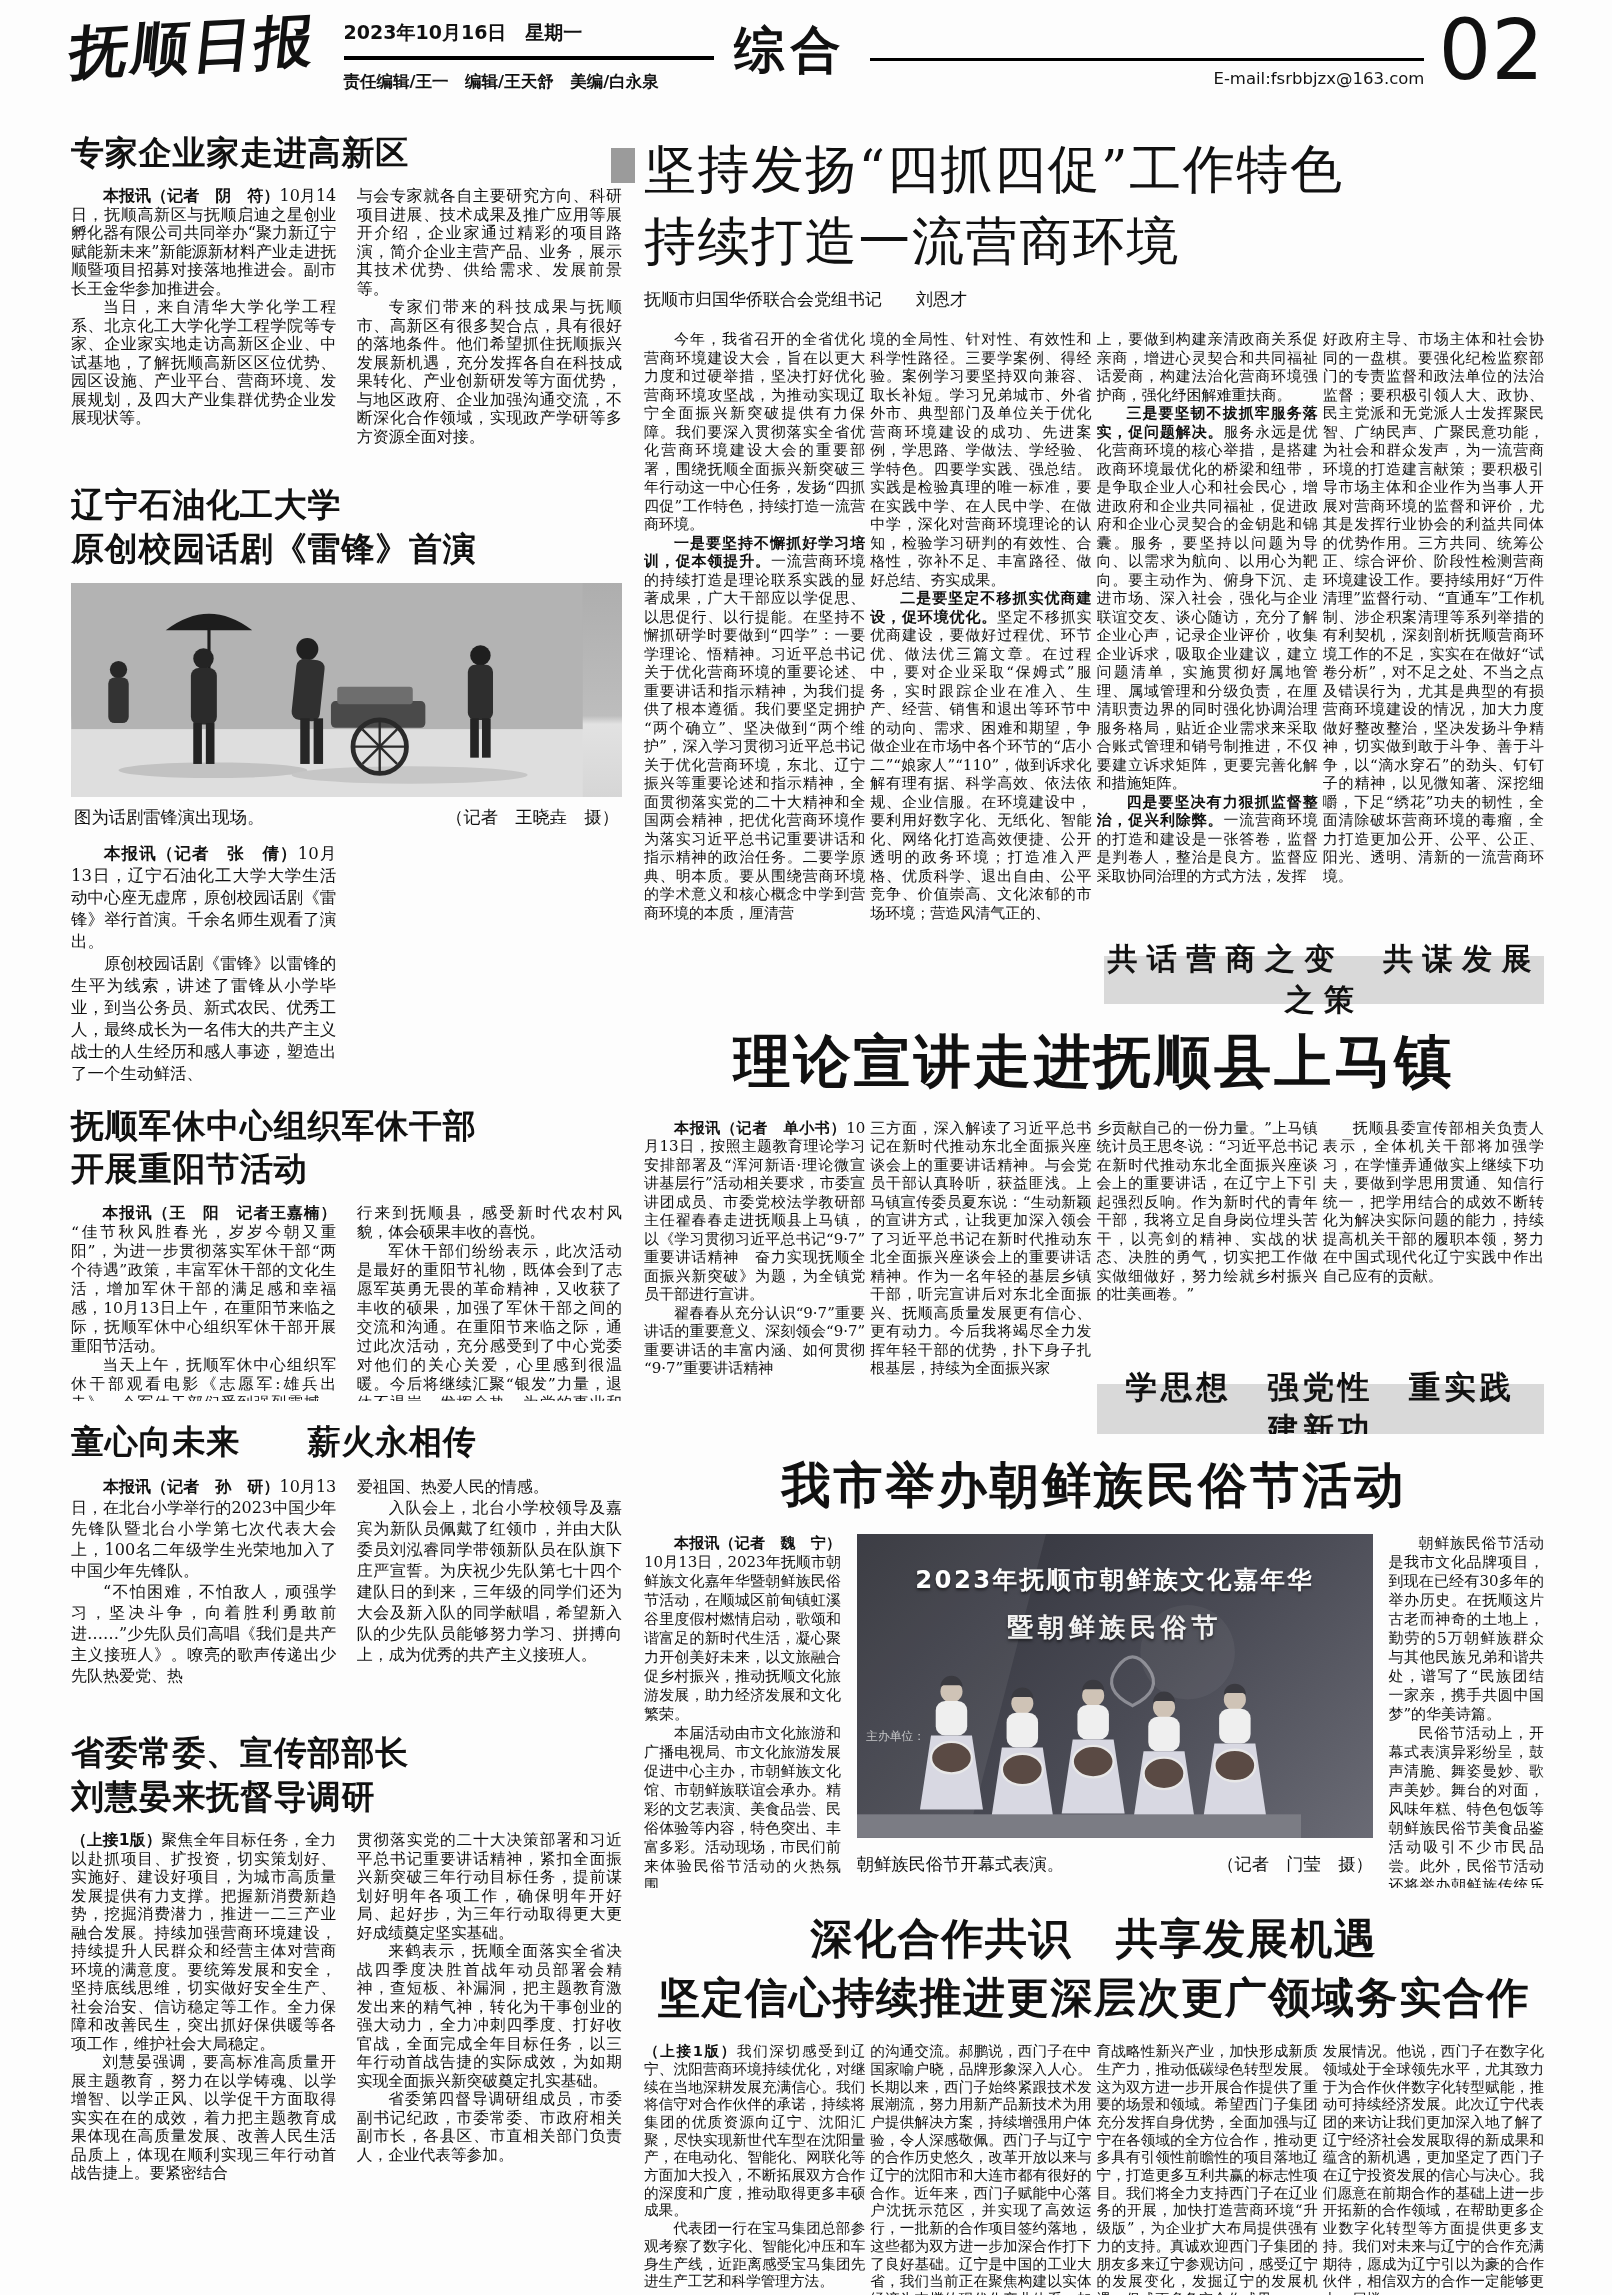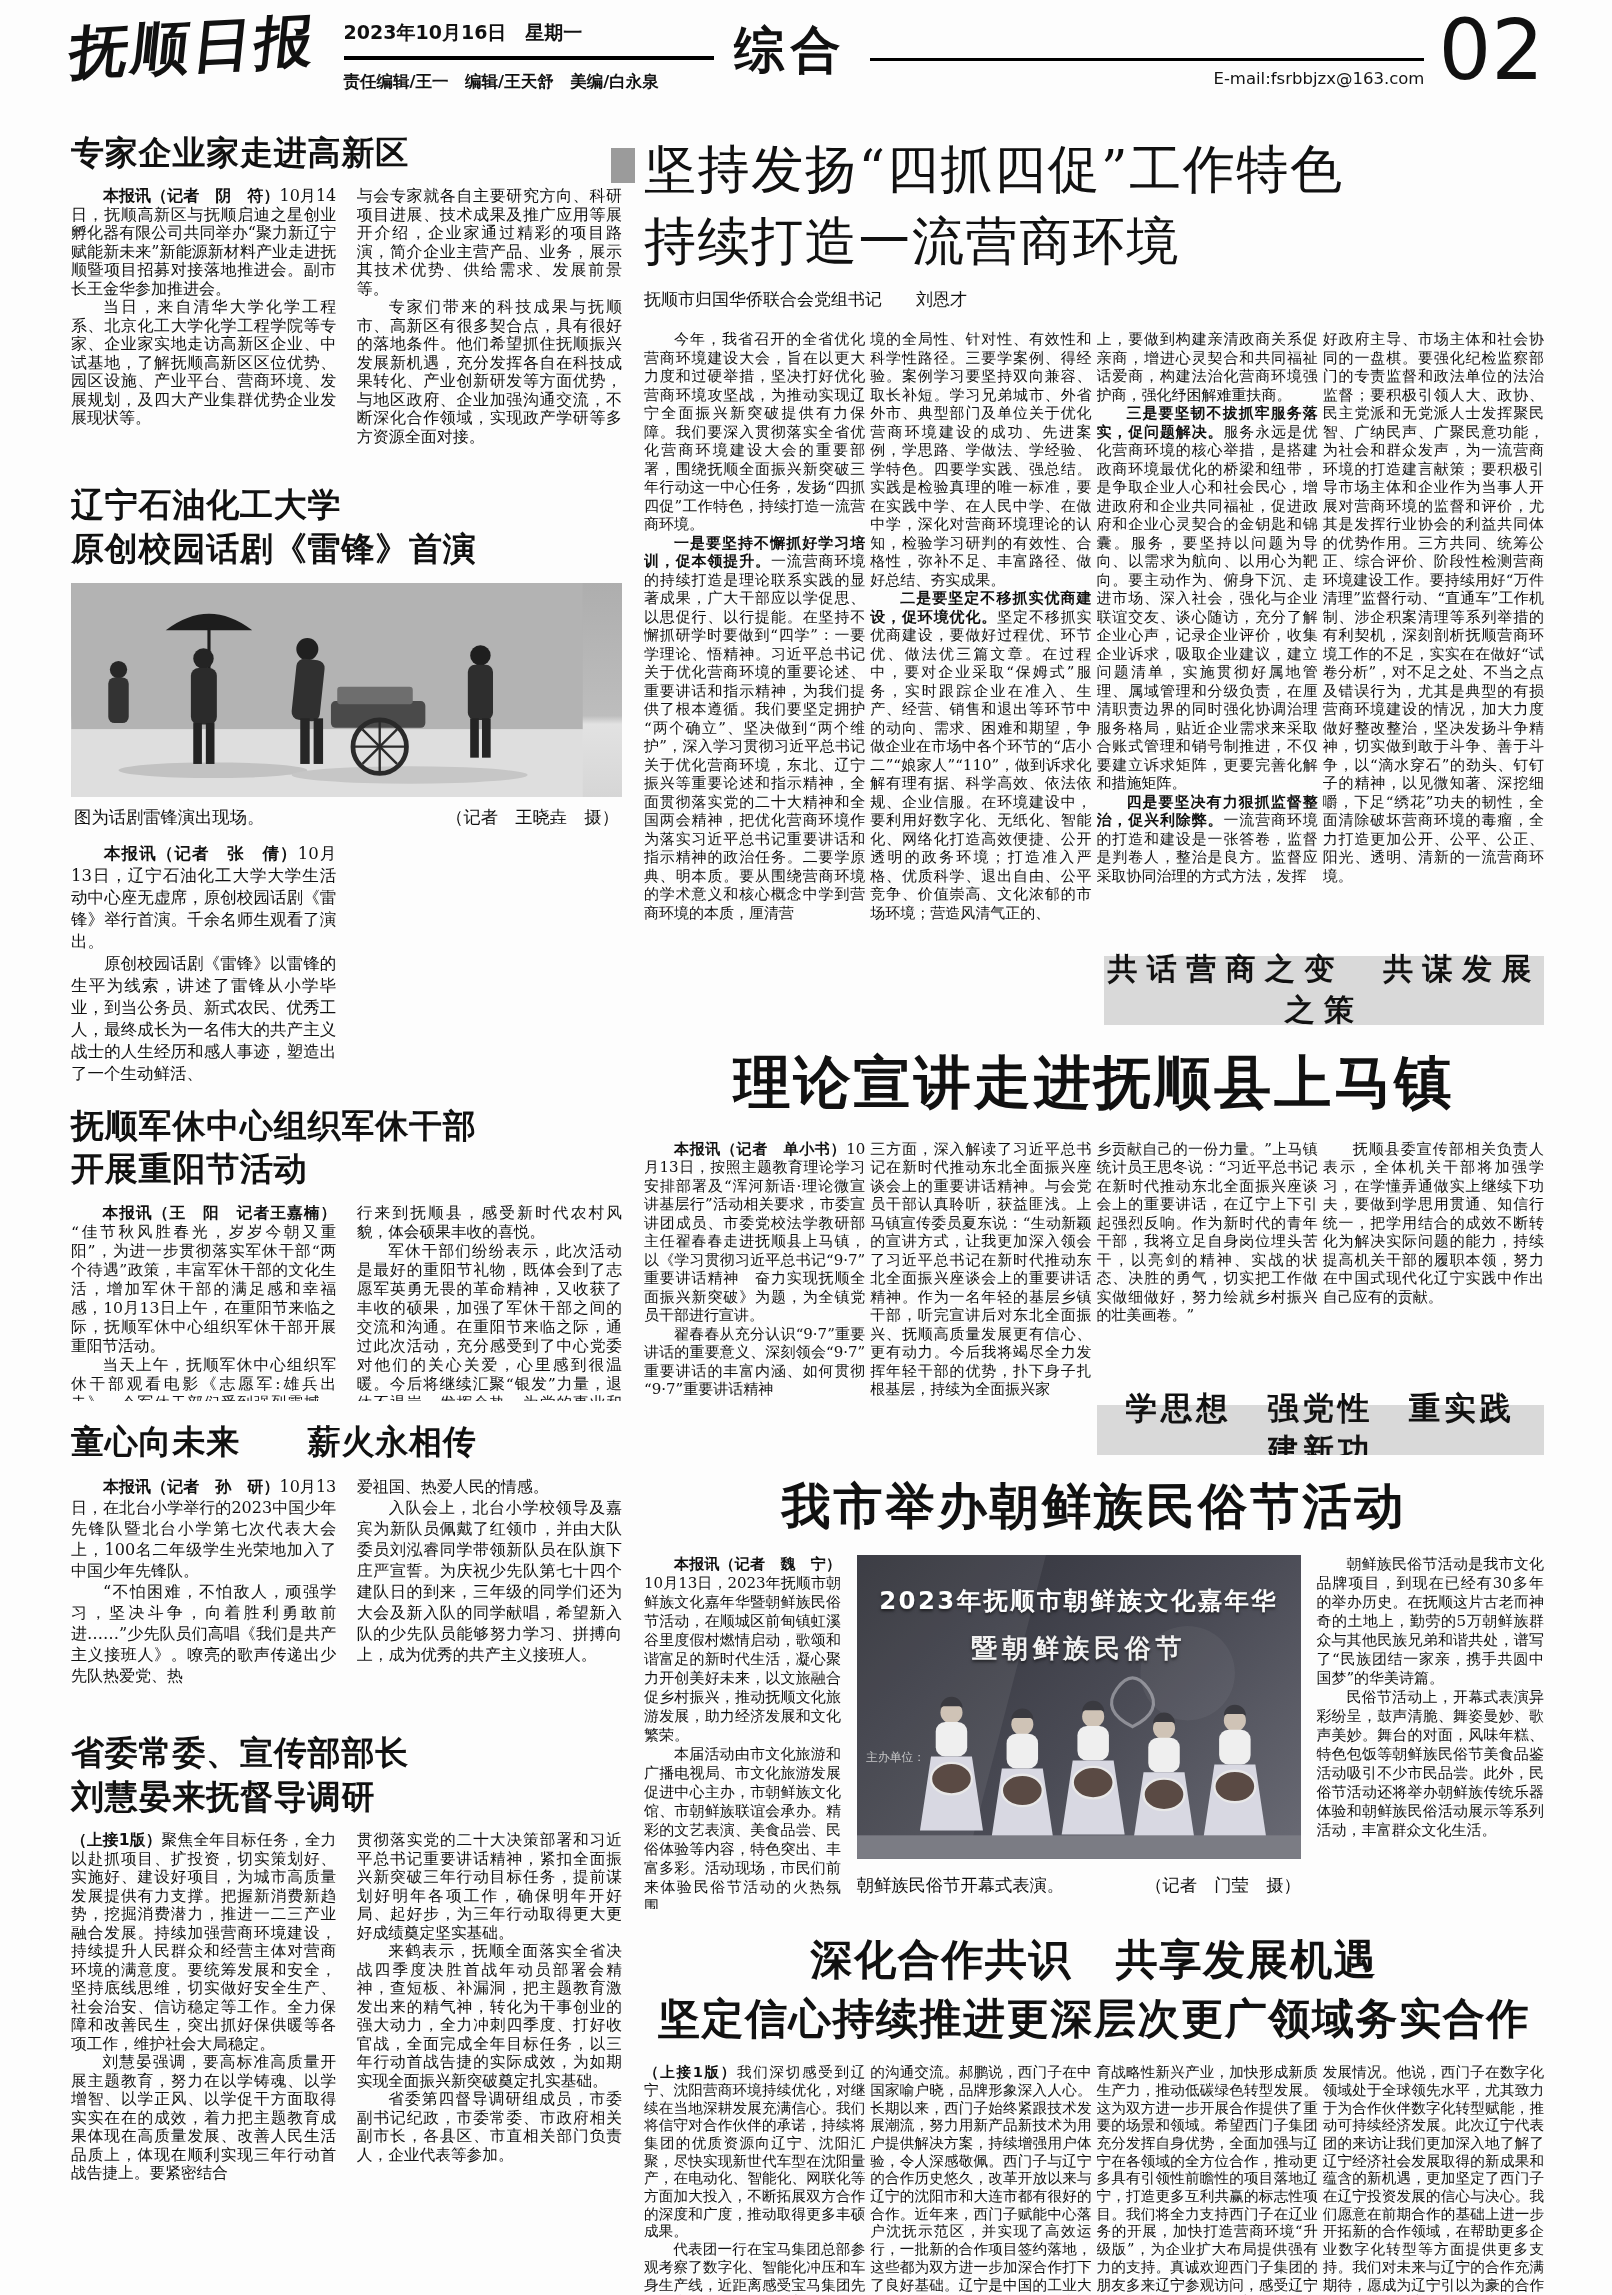--- a/index.html
+++ b/index.html
@@ -54,33 +54,33 @@
   .photo1{height:214px;background:linear-gradient(#aeaeae 0%,#bdbdbd 62%,#e2e2e2 66%,#d6d6d6 100%);position:relative;overflow:hidden;margin:3.1px 0 7.9px}
   .caption-row{display:flex;justify-content:space-between;font-size:17.3px;margin:0 3.1px 14px 3.1px}
   
   .main-head{font-weight:400;margin:3.1px 0 0}
   .main-head .l1,.main-head .l2{display:block;font-size:52px;line-height:1.38;letter-spacing:1.6px}
   .byline{text-align:left;font-size:17px;margin:11px 0 19px}
   .grid4{display:grid;grid-template-columns:repeat(4,1fr);gap:5px}
   .right-region .coltext{font-size:15px;line-height:18.5px}
   .h-main{height:616px;overflow:hidden}
   .gbox{background:#d9d9d9;text-align:center;font-weight:900;display:flex;align-items:center;justify-content:center}
-  .gbox-serif{font-family:"DejaVu Serif","Liberation Serif",serif;font-size:30px;letter-spacing:9.4px;height:69px;width:calc(50% - 10.2px);margin:9.4px 0 0 auto}
+  .gbox-serif{font-family:"DejaVu Serif","Liberation Serif",serif;font-size:30px;letter-spacing:9.4px;height:48px;width:calc(50% - 10.2px);margin:9.4px 0 0 auto}
   .gbox-sans{font-family:"DejaVu Sans","Liberation Sans",sans-serif;font-size:31.5px;letter-spacing:3.9px;height:50px}
   .h1-theory{font-weight:900;text-align:center;font-size:57px;letter-spacing:3.1px;margin:20.5px 0 17.3px}
   .grid-theory{height:315px;overflow:hidden;grid-template-rows:1fr auto}
   .tc1{grid-column:1;grid-row:1 / span 2}
   .tc2{grid-column:2;grid-row:1 / span 2}
   .tc3{grid-column:3;grid-row:1}
   .tc4{grid-column:4;grid-row:1}
   .tbox{grid-column:3 / 5;grid-row:2;align-self:end}
   .h1-folk{font-weight:900;text-align:center;font-size:49px;letter-spacing:3.1px;margin:19px 0 15.7px}
   .folk{display:flex;gap:15.7px}
   .folk-col{width:197px;flex:none;height:354px}
-  .folk-mid{width:444px;flex:none}
+  .folk-mid{width:516px;flex:none}
   .folk-colr{flex:1;height:354px}
   .folk-photo{height:304px;position:relative;overflow:hidden;background:linear-gradient(135deg,#2e2f37 0%,#4a4b55 55%,#6a6b75 100%)}
   .folk-banner1{position:absolute;top:30px;width:100%;text-align:center;color:#fff;
     font-family:"DejaVu Sans","Liberation Sans",sans-serif;font-weight:900;font-size:24.4px;letter-spacing:2.4px;text-shadow:0 1.6px 3.1px rgba(0,0,0,.6)}
   .folk-banner2{position:absolute;top:76px;width:100%;text-align:center;color:#f2f2f2;
     font-family:"DejaVu Sans","Liberation Sans",sans-serif;font-weight:900;font-size:26px;letter-spacing:4.7px;text-shadow:0 1.6px 3.1px rgba(0,0,0,.6)}
   .folk-organizer{position:absolute;left:9.4px;bottom:93px;color:#ddd;font-size:11.8px;opacity:.85}
   .folk-cap{display:flex;justify-content:space-between;font-size:17.3px;margin-top:14px}
   .h1-bot{font-weight:900;text-align:center;margin:20.5px 0 14px}
   .h1-bot .l1,.h1-bot .l2{display:block;font-size:42px;line-height:1.42;letter-spacing:1.6px}

